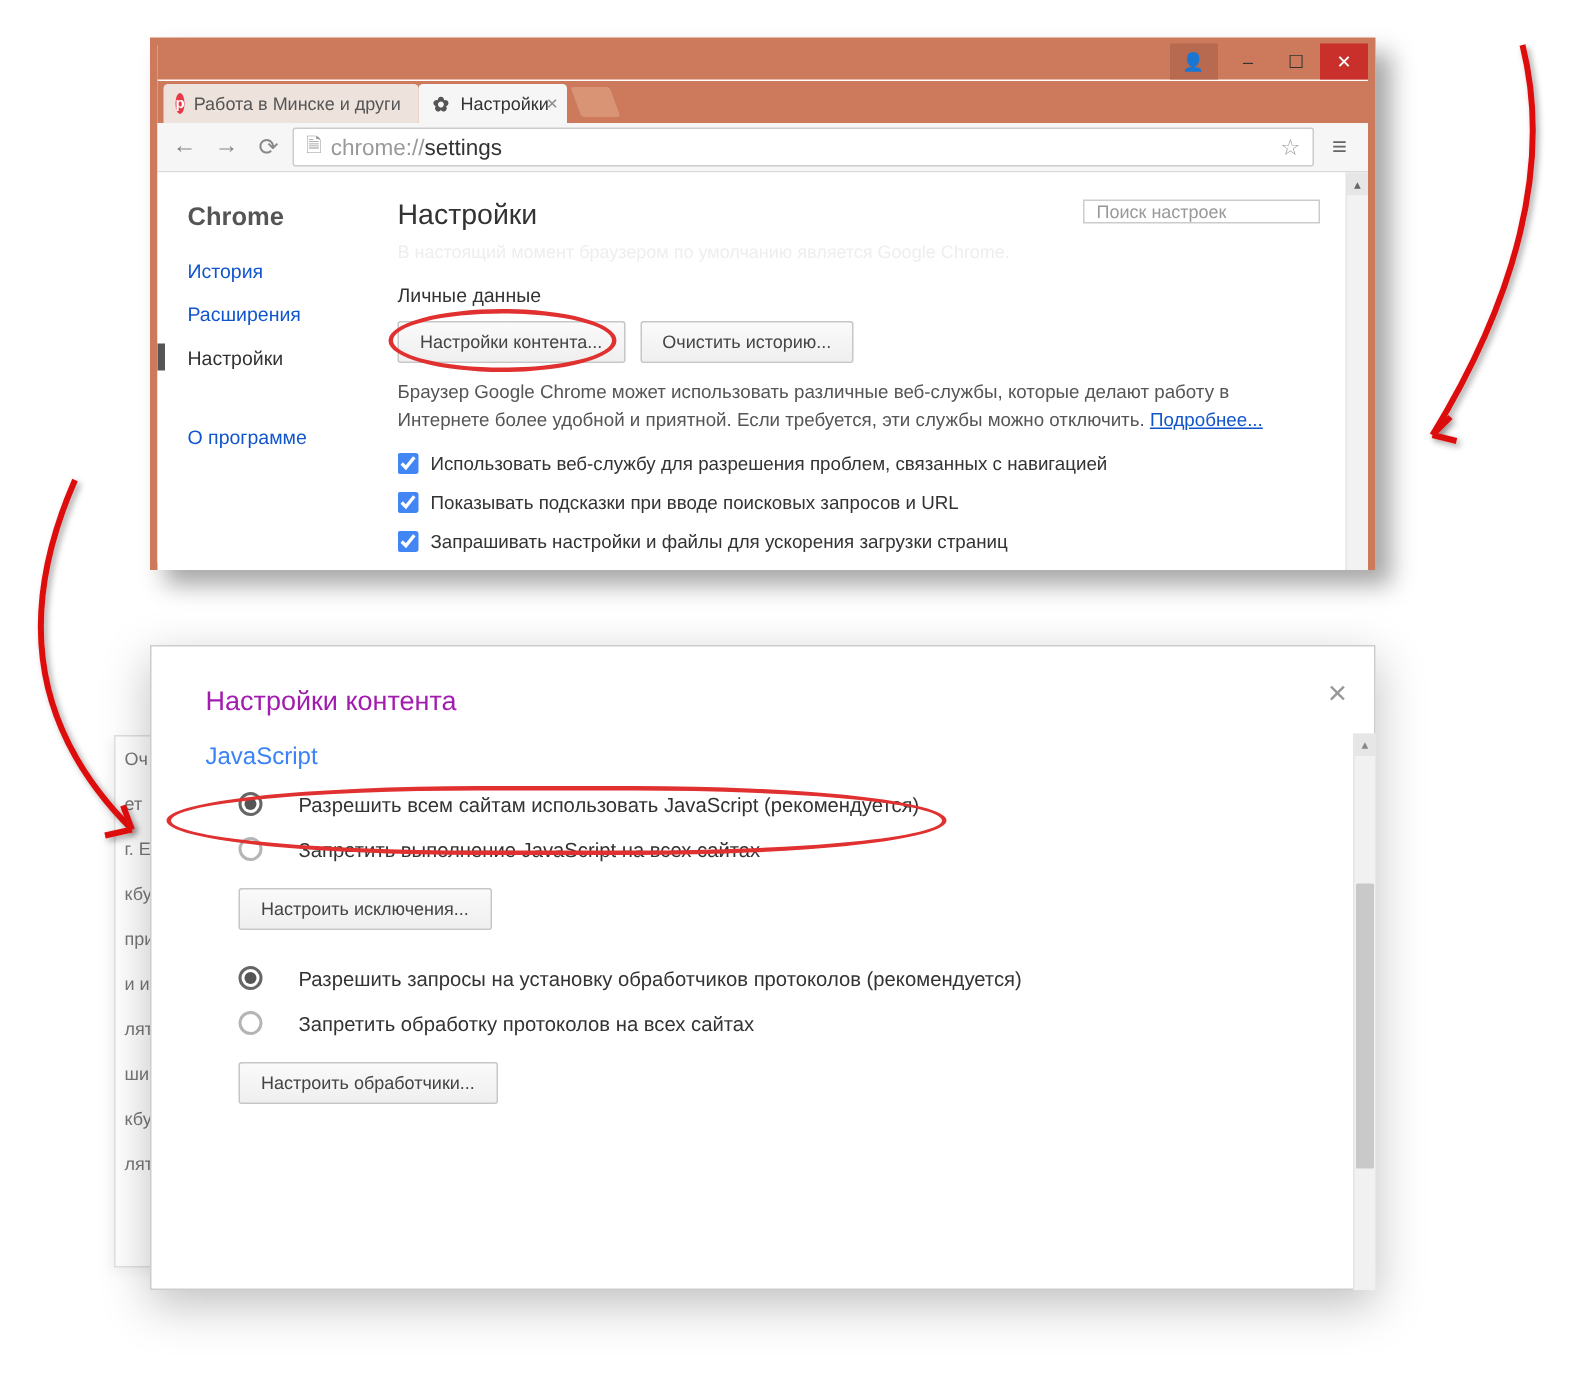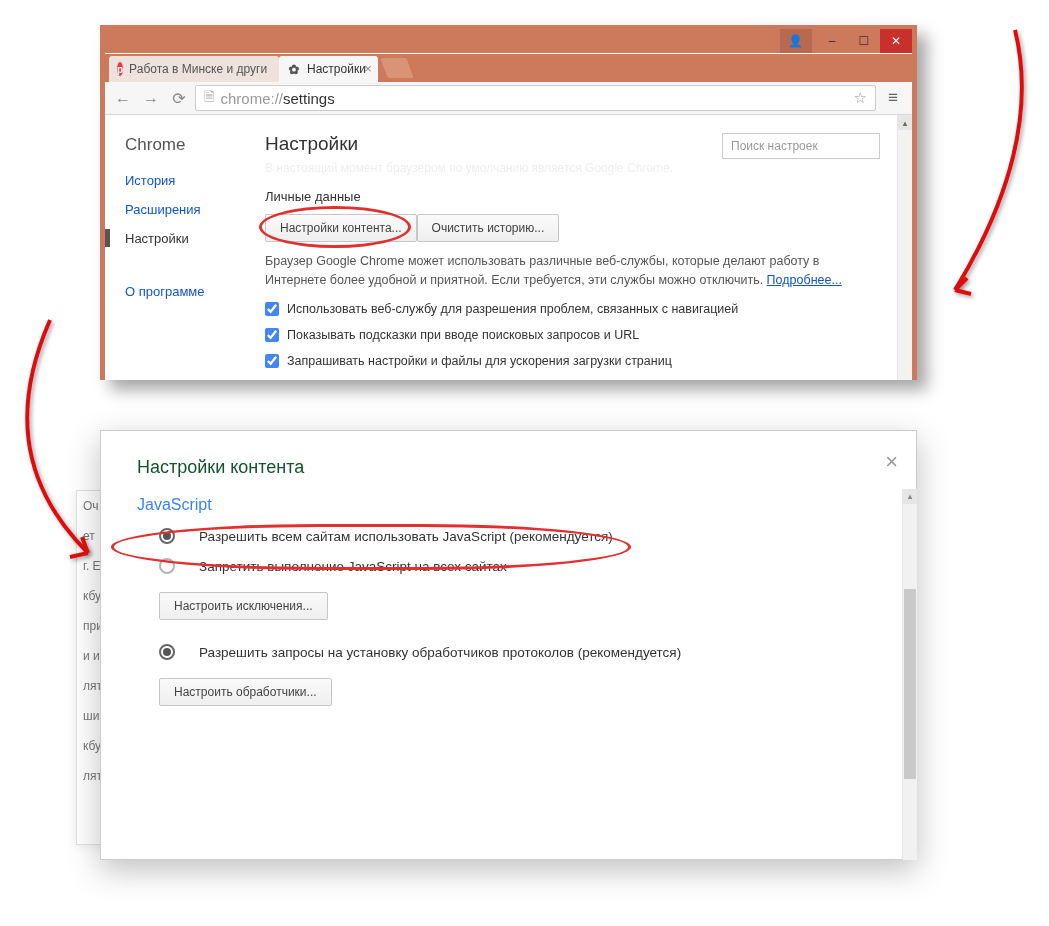--- a/index.html
+++ b/index.html
@@ -151,21 +151,21 @@
     background:#e6e6e6;
     display:flex; align-items:center; justify-content:center;
     font-size:9px; color:#666;
     z-index:2;
   }
   .sidebar {
     width:150px;
     padding:20px 0 0 20px;
   }
   .sidebar h2{
-    font-size:17px; font-weight:normal; color:#555;
+    font-size:17px; font-weight:bold; color:#555;
     margin-bottom:18px;
   }
   .side-item{
     font-size:13px; color:#1155cc;
     margin-bottom:14px;
     cursor:pointer;
   }
   .side-item.active{
     color:#333;
     position:relative;
@@ -187,33 +187,33 @@
     margin-bottom:6px;
   }
   .faint{
     font-size:12px;
     color:#eee;
     margin-bottom:14px;
   }
   .search-box{
     position:absolute;
     right:32px; top:18px;
-    width:158px; height:26px;
+    width:158px; height:16px;
     border:1px solid #ccc;
     padding:0 8px;
     font-size:12px;
     color:#999;
     display:flex; align-items:center;
   }
   .section-h{
     font-size:13px;
     color:#333;
     margin:6px 0 10px 0;
   }
-  .btn-row{ display:flex; margin-bottom:10px;}
+  .btn-row{ display:flex; gap:10px; margin-bottom:10px;}
   .std-btn{
     background:linear-gradient(#fafafa,#efefef);
     border:1px solid #c6c6c6;
     border-radius:2px;
     height:28px;
     padding:0 14px;
     font-size:12px;
     color:#444;
     cursor:pointer;
     display:inline-flex;
@@ -259,21 +259,21 @@
   .dialog-frame{
     position:absolute;
     left:100px; top:430px;
     width:817px; height:430px;
     background:#fff;
     border:1px solid #ccc;
     box-shadow:0 10px 30px rgba(0,0,0,.25);
   }
   .dlg-ttl{
     font-size:18px;
-    color:#14532d;
+    color:#a21caf;
     padding:26px 36px 18px 36px;
   }
   .dlg-close{
     position:absolute;
     right:18px; top:18px;
     font-size:22px;
     color:#999;
     cursor:pointer;
   }
   .dlg-body{
@@ -451,20 +451,24 @@
     <div class="radio-row">
       <span class="radio-ctl"></span>
       <span>Запретить выполнение JavaScript на всех сайтах</span>
     </div>
     <button class="std-btn dlg-btn">Настроить исключения...</button>
 
     <div class="radio-row">
       <span class="radio-ctl on"></span>
       <span>Разрешить запросы на установку обработчиков протоколов (рекомендуется)</span>
     </div>
+    <div class="radio-row">
+      <span class="radio-ctl"></span>
+      <span>Запретить обработку протоколов на всех сайтах</span>
+    </div>
     <button class="std-btn dlg-btn">Настроить обработчики...</button>
 
     <div class="big-oval" style="left:10px; top:28px; width:520px; height:46px;"></div>
   </div>
 </div>
 
 <svg class="arrow" style="left:920px; top:20px; width:120px; height:290px;">
   <defs>
       <filter id="sh1" x="-40%" y="-40%" width="200%" height="200%">
         <feDropShadow dx="2" dy="2" stdDeviation="2" flood-opacity="0.35"></feDropShadow>

